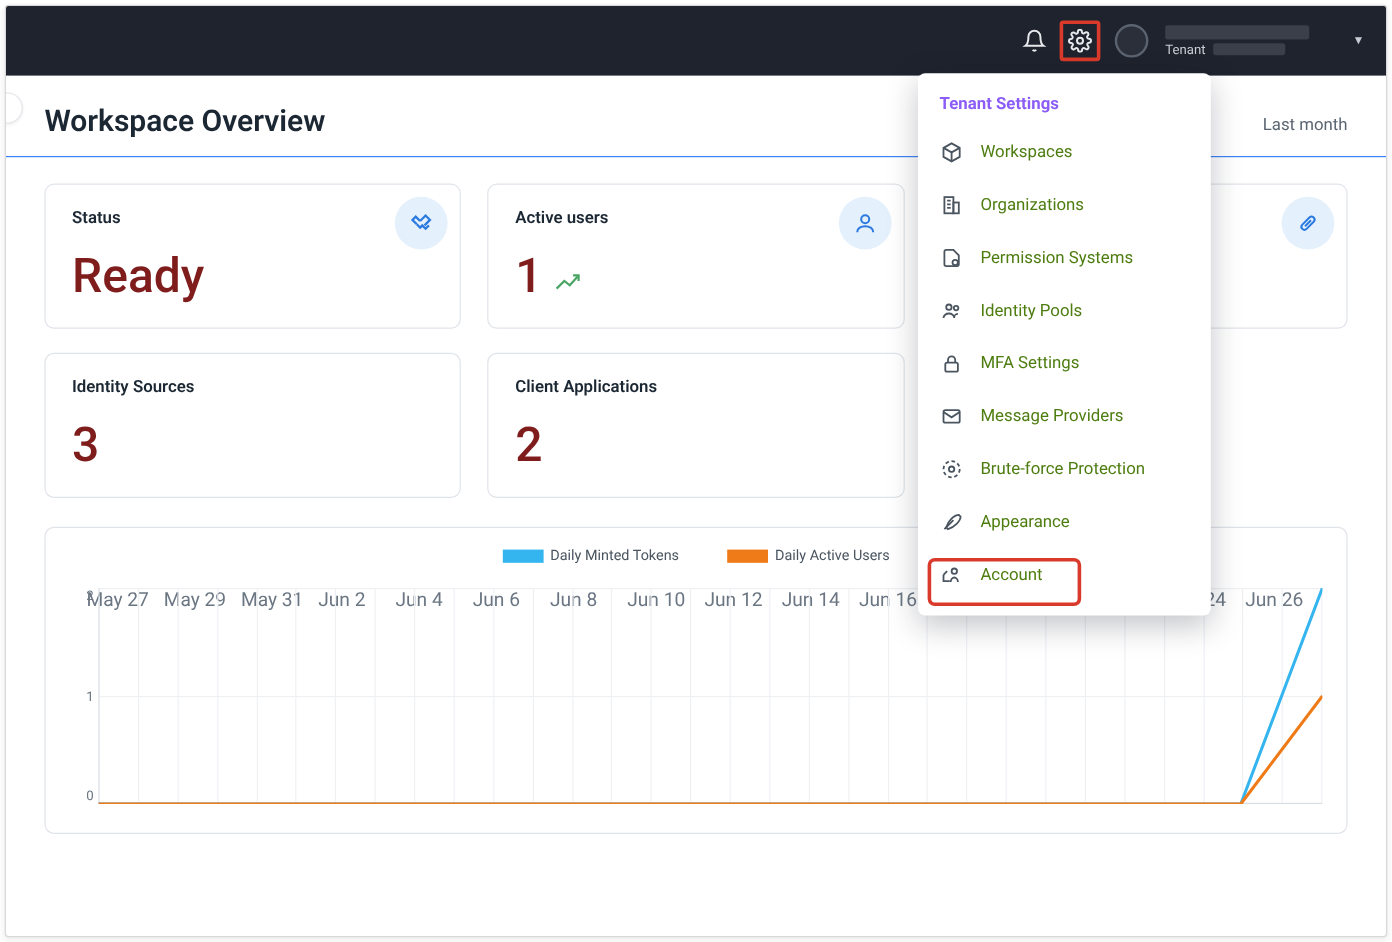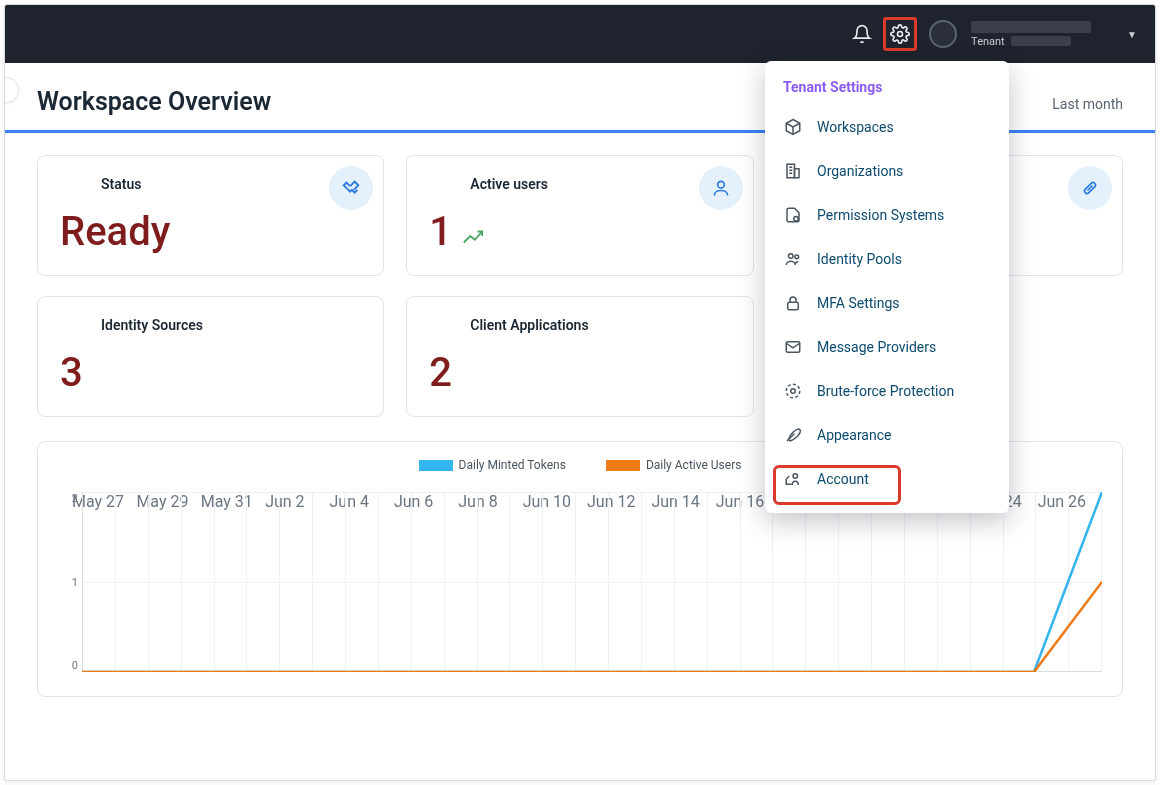--- a/index.html
+++ b/index.html
@@ -93,21 +93,21 @@
     top: 72px;
     width: 26px;
     height: 26px;
     background: #fff;
     border: 1px solid #e3e6ea;
     border-radius: 50%;
     box-shadow: 0 1px 3px rgba(0,0,0,0.08);
   }
   .page-title-wrap {
     padding: 24px 32px 14px 32px;
-    border-bottom: 3px solid #3b82f6;
+    border-bottom: 1px solid #3b82f6;
     display: flex;
     align-items: flex-end;
     justify-content: space-between;
   }
   .page-title {
     font-size: 25px;
     font-weight: 600;
     color: #1b2733;
   }
   .period {
@@ -125,21 +125,20 @@
     border: 1px solid #e0e4e9;
     border-radius: 8px;
     padding: 20px 22px;
     position: relative;
     background: #fff;
   }
   .card-label {
     font-size: 14px;
     font-weight: 600;
     color: #1b2733;
-    margin-left: 41px;
   }
   .card-value {
     font-size: 40px;
     font-weight: 500;
     color: #7f1d1d;
     margin-top: 16px;
     display: flex;
     align-items: center;
     gap: 10px;
   }
@@ -265,21 +264,21 @@
     font-weight: 700;
     color: #8b5cf6;
     padding: 14px 18px 10px 18px;
   }
   .dd-item {
     display: flex;
     align-items: center;
     gap: 14px;
     padding: 12px 18px;
     font-size: 14px;
-    color: #0c4a6e;
+    color: #4d7c0f;
     cursor: pointer;
   }
   .dd-icon {
     width: 20px;
     height: 20px;
     display: flex;
     align-items: center;
     justify-content: center;
     color: #4a5560;
   }

